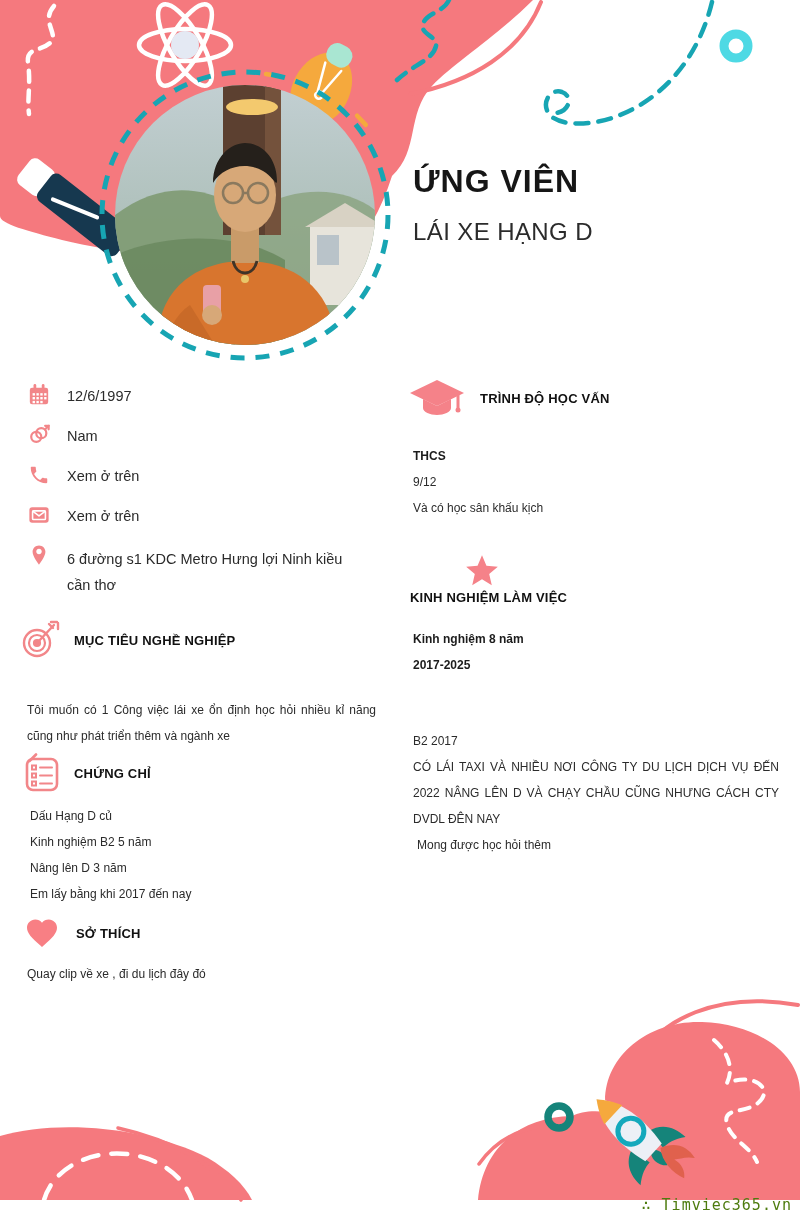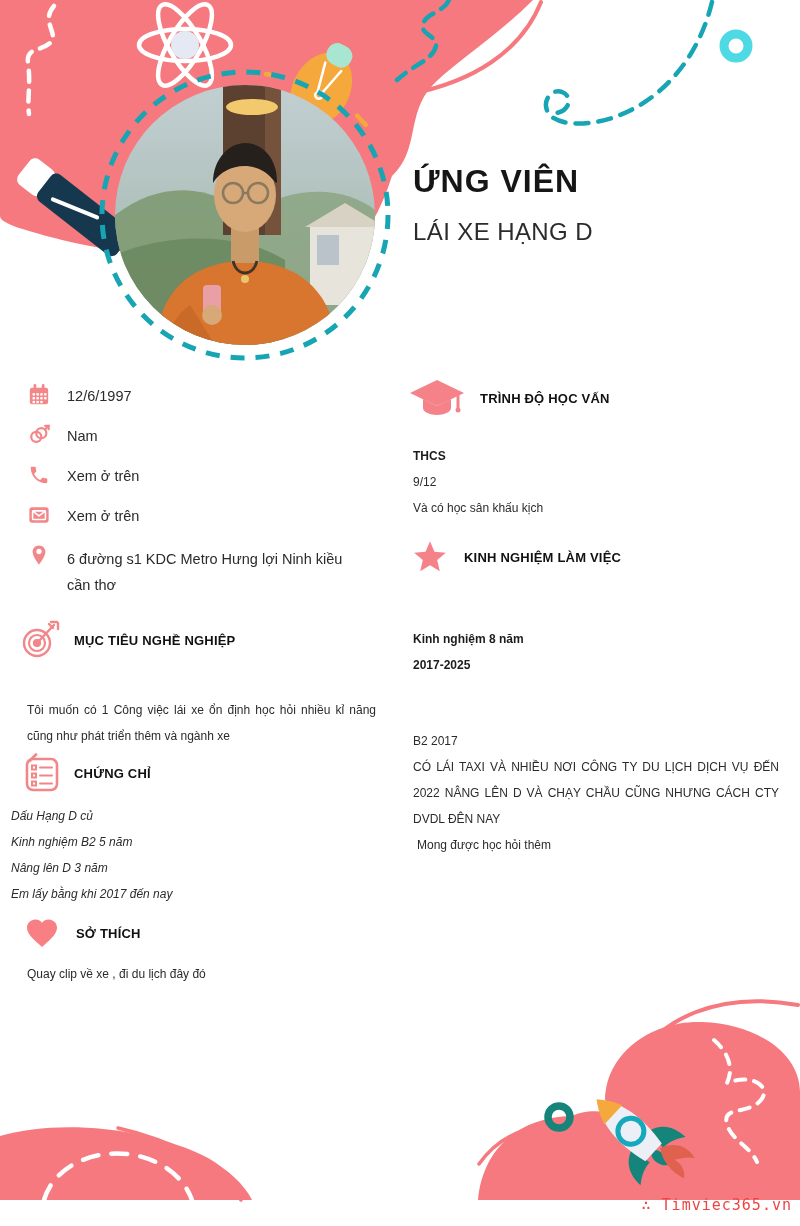--- a/index.html
+++ b/index.html
@@ -33,21 +33,21 @@
   .sec-head .h-ic{margin-right:14px;}
   .sec-head .h-tx{font-size:13px;font-weight:700;color:#111;letter-spacing:.2px;}
 
   .body-text{font-size:12px;line-height:26px;color:#2b2b2b;}
   .just{text-align:justify;}
   .b{font-weight:700;color:#1c1c1c;}
 
   .watermark{
     position:absolute;right:8px;top:1196px;
     font-family:"DejaVu Sans Mono", monospace;
-    font-size:15px;color:#ef4444;letter-spacing:1px;
+    font-size:15px;color:#4d7c0f;letter-spacing:1px;
   }
 </style>
 </head>
 <body>
 
 <div class="page">
 
   <svg class="abs" style="left:0;top:0" width="800" height="380" viewBox="0 0 800 380">
 
     <path fill="#F5797E" d="M0,0 L533,0 C495,38 455,62 432,86 C406,114 420,150 392,176 C372,238 340,272 300,290
@@ -210,21 +210,21 @@
         <rect x="8" y="12.5" width="4" height="4"></rect>
         <rect x="8" y="20.5" width="4" height="4"></rect>
         <rect x="8" y="28.5" width="4" height="4"></rect>
         <line x1="16" y1="14.5" x2="28" y2="14.5" stroke-linecap="round"></line>
         <line x1="16" y1="22.5" x2="28" y2="22.5" stroke-linecap="round"></line>
         <line x1="16" y1="30.5" x2="28" y2="30.5" stroke-linecap="round"></line>
       </g>
     </svg>
     <div class="h-tx">CHỨNG CHỈ</div>
   </div>
-  <div class="abs body-text" style="left:11px;top:803px;width:349px;font-style:italic;">
+  <div class="abs body-text" style="left:30px;top:803px;width:349px;">
     <div>Dấu Hạng D củ</div>
     <div>Kinh nghiệm B2 5 năm</div>
     <div>Nâng lên D 3 năm</div>
     <div>Em lấy bằng khi 2017 đến nay</div>
   </div>
 
   <div class="sec-head" style="left:22px;top:915px;">
     <svg class="h-ic" width="40" height="36" viewBox="0 0 24 24">
       <path fill="#F87F84" d="M12 21.35l-1.45-1.32C5.4 15.36 2 12.28 2 8.5 2 5.42 4.42 3 7.5 3c1.74 0 3.41.81 4.5 2.09C13.09 3.81 14.76 3 16.5 3 19.58 3 22 5.42 22 8.5c0 3.78-3.4 6.86-8.55 11.54L12 21.35z"></path>
     </svg>
@@ -240,21 +240,21 @@
       <circle cx="50" cy="32" r="2.5" fill="#F58289"></circle>
     </svg>
     <div class="h-tx">TRÌNH ĐỘ HỌC VẤN</div>
   </div>
   <div class="abs body-text" style="left:413px;top:443px;width:365px;">
     <div class="b">THCS</div>
     <div>9/12</div>
     <div>Và có học sân khấu kịch</div>
   </div>
 
-  <div class="sec-head" style="left:410px;top:538px;">
+  <div class="sec-head" style="left:410px;top:552px;flex-direction:column;">
     <svg class="h-ic" width="40" height="38" viewBox="0 0 24 24">
       <path fill="#F58289" d="M12 17.27L18.18 21l-1.64-7.03L22 9.24l-7.19-.61L12 2 9.19 8.63 2 9.24l5.46 4.73L5.82 21z"></path>
     </svg>
     <div class="h-tx">KINH NGHIỆM LÀM VIỆC</div>
   </div>
   <div class="abs body-text" style="left:413px;top:626px;width:366px;">
     <div class="b">Kinh nghiệm 8 năm</div>
     <div class="b">2017-2025</div>
     <div style="height:50px;"></div>
     <div>B2 2017</div>

